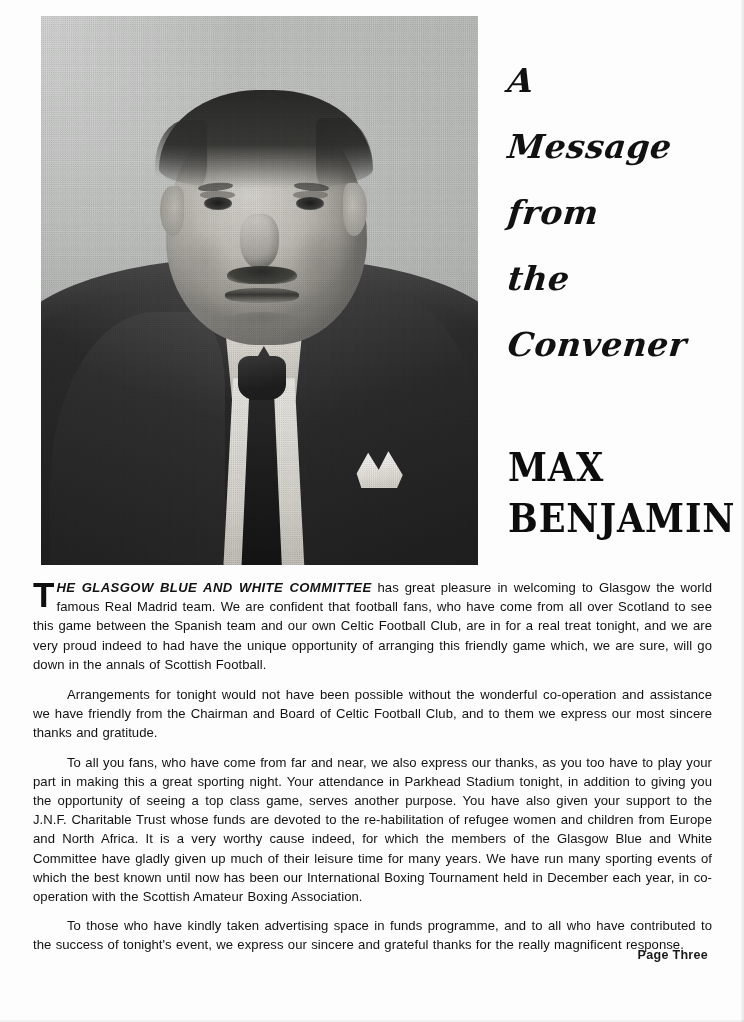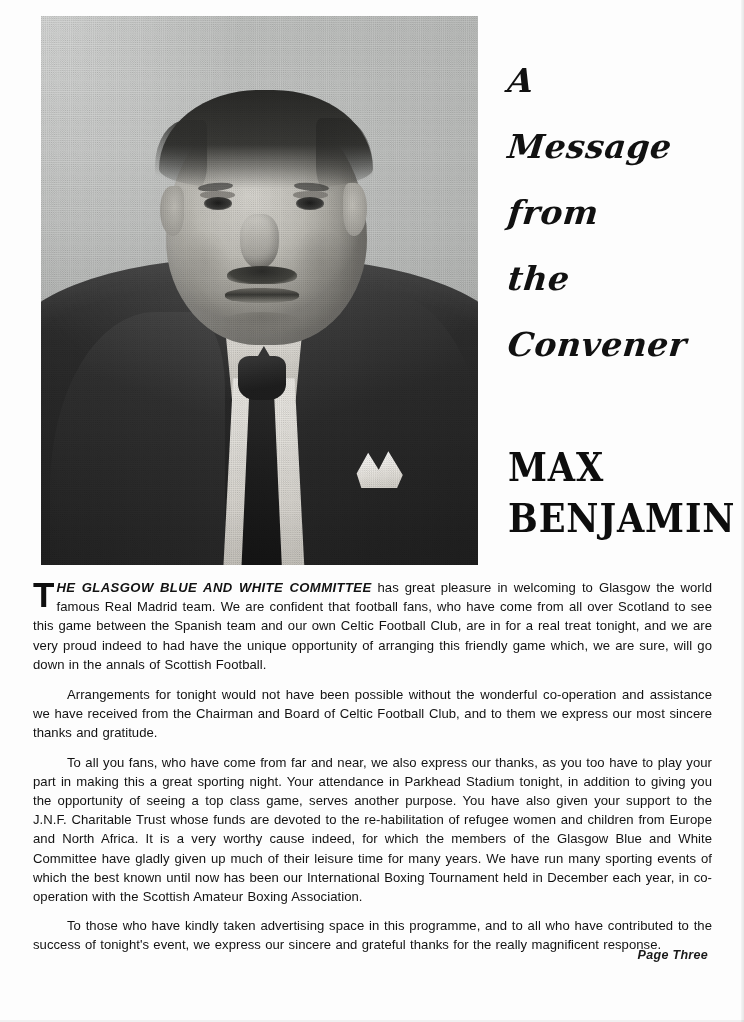--- a/index.html
+++ b/index.html
@@ -374,21 +374,20 @@
     font-weight: 600;
     letter-spacing: 0.4px;
     font-style: italic;
   }
 
   .footer {
     position: absolute;
     right: 36px;
     top: 948px;
     font-family: "Liberation Sans", sans-serif;
-    font-style: italic;
     font-weight: 700;
     font-size: 12.5px;
     color: #1a1a1a;
     letter-spacing: 0.3px;
   }
 
   .edge-right {
     position: absolute;
     right: 0; top: 0; bottom: 0;
     width: 3px;
@@ -454,22 +453,22 @@
 
   <div class="name-block">
     <div class="name-line">MAX</div>
     <div class="name-line">BENJAMIN</div>
   </div>
 
   <div class="article">
     <p class="para lead">
       <span class="dropcap">T</span><span class="smallcaps-run">HE GLASGOW BLUE AND WHITE COMMITTEE</span><span> has great pleasure in welcoming to Glasgow the world famous Real Madrid team.  We are confident that football fans, who have come from all over Scotland to see this game between the Spanish team and our own Celtic Football Club, are in for a real treat tonight, and we are very proud indeed to had have the unique opportunity of arranging this friendly game which, we are sure, will go down in the annals of Scottish Football.</span>
     </p>
-    <p class="para indent">Arrangements for tonight would not have been possible without the wonderful co-operation and assistance we have received from the Chairman and Board of Celtic Football Club, and to them we express our most sincere thanks and gratitude.</p>
+    <p class="para indent">Arrangements for tonight would not have been possible without the wonderful co-operation and assistance we have friendly from the Chairman and Board of Celtic Football Club, and to them we express our most sincere thanks and gratitude.</p>
     <p class="para indent">To all you fans, who have come from far and near, we also express our thanks, as you too have to play your part in making this a great sporting night.  Your attendance in Parkhead Stadium tonight, in addition to giving you the opportunity of seeing a top class game, serves another purpose.  You have also given your support to the J.N.F. Charitable Trust whose funds are devoted to the re-habilitation of refugee women and children from Europe and North Africa.  It is a very worthy cause indeed, for which the members of the Glasgow Blue and White Committee have gladly given up much of their leisure time for many years.  We have run many sporting events of which the best known until now has been our International Boxing Tournament held in December each year, in co-operation with the Scottish Amateur Boxing Association.</p>
-    <p class="para indent">To those who have kindly taken advertising space in this programme, and to all who have contributed to the success of tonight's event, we express our sincere and grateful thanks for the really magnificent response.</p>
+    <p class="para indent">To those who have kindly taken advertising space in funds programme, and to all who have contributed to the success of tonight's event, we express our sincere and grateful thanks for the really magnificent response.</p>
   </div>
 
   <div class="footer">Page Three</div>
 
   <div class="edge-right"></div>
   <div class="edge-bottom"></div>
 </div>
 
 </body></html>

